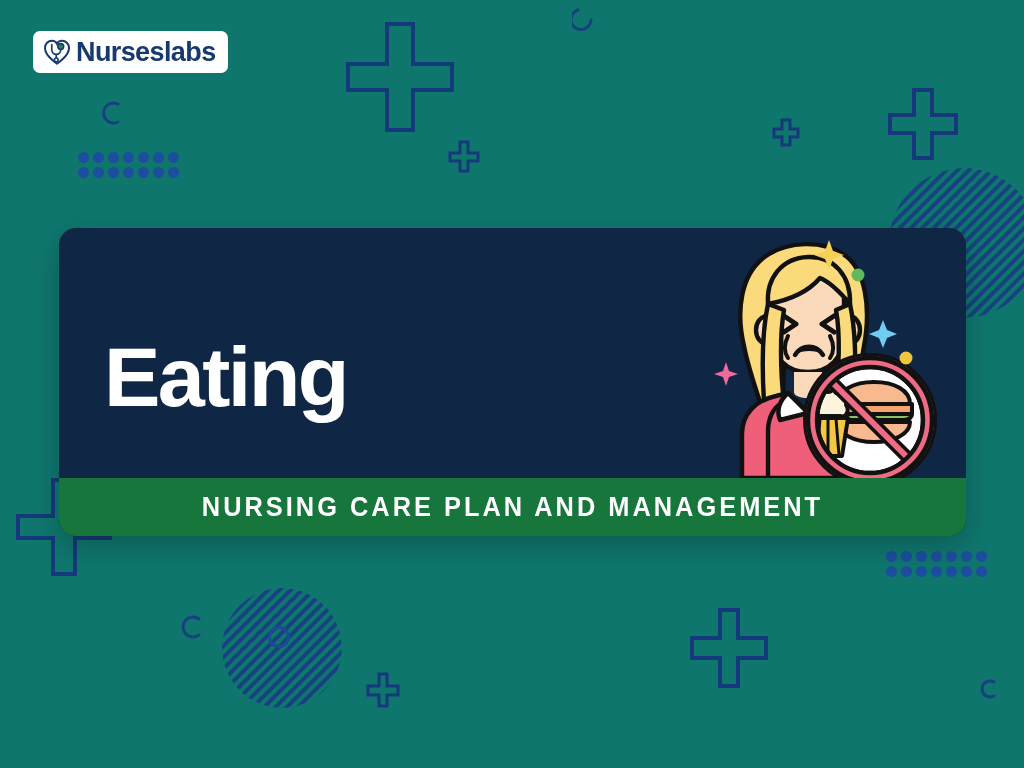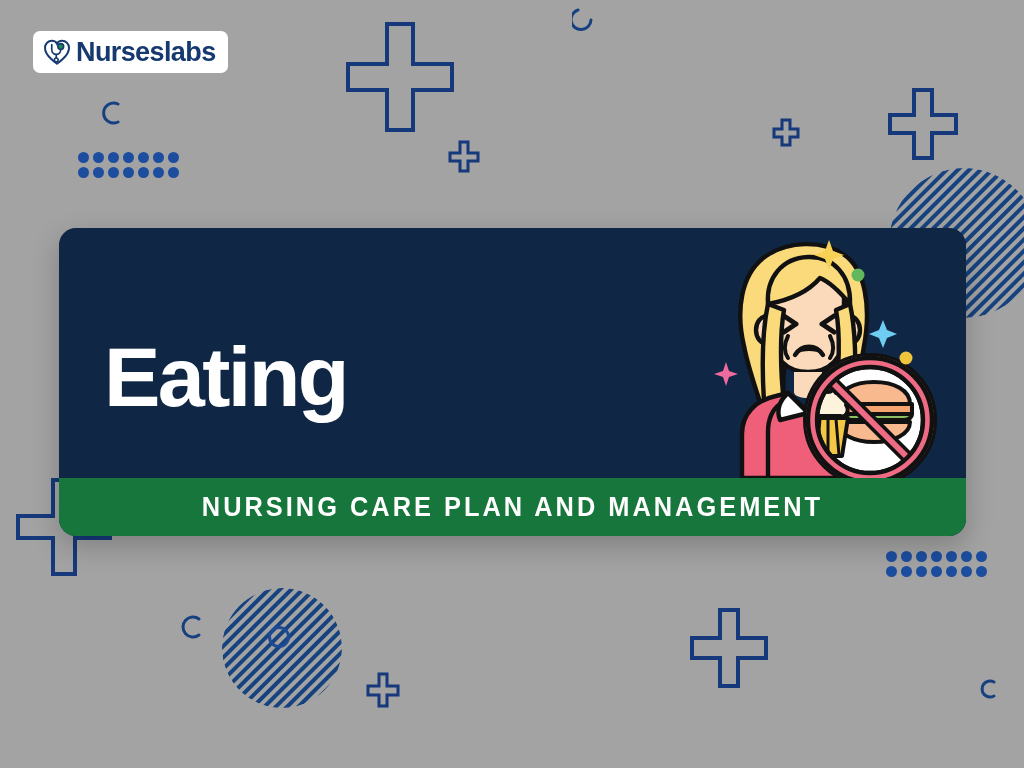--- a/index.html
+++ b/index.html
@@ -8,21 +8,21 @@
     background: #0b2a63;
   }
   body {
     font-family: "Liberation Sans", sans-serif;
   }
   #stage {
     position: relative;
     width: 1024px;
     height: 768px;
     overflow: hidden;
-    background: #a3a3a3;
+    background: #0f766e;
   }
 
   
   #bg-decor {
     position: absolute;
     inset: 0;
     pointer-events: none;
   }
   .deco { position: absolute; }
 

